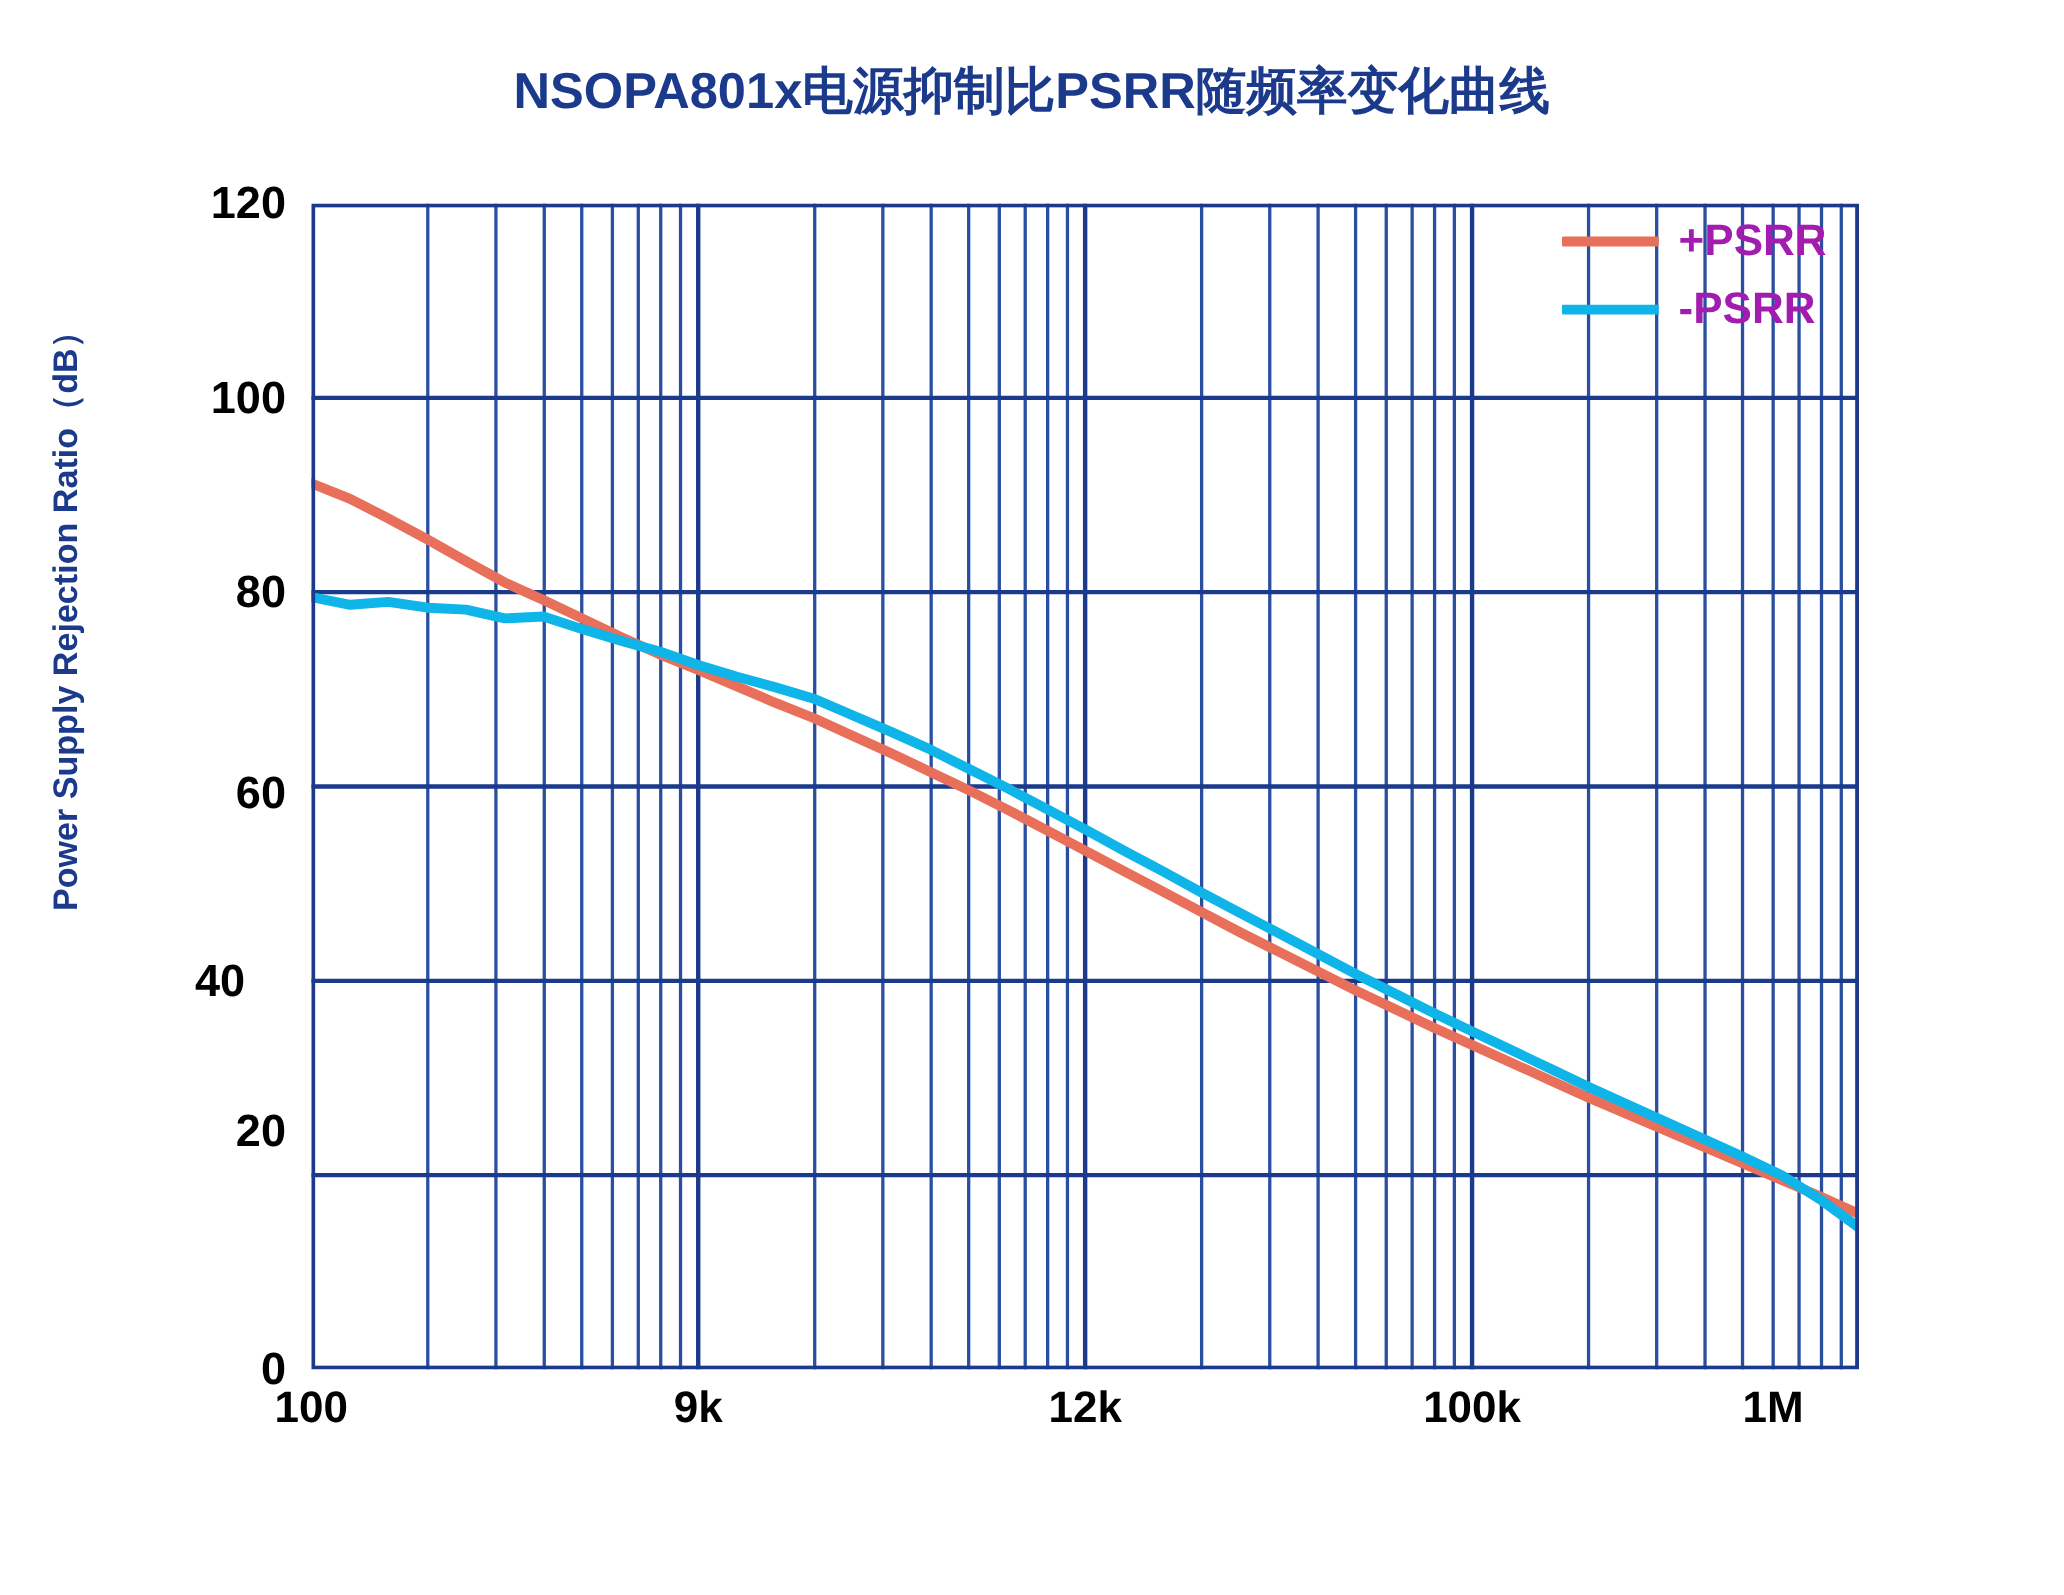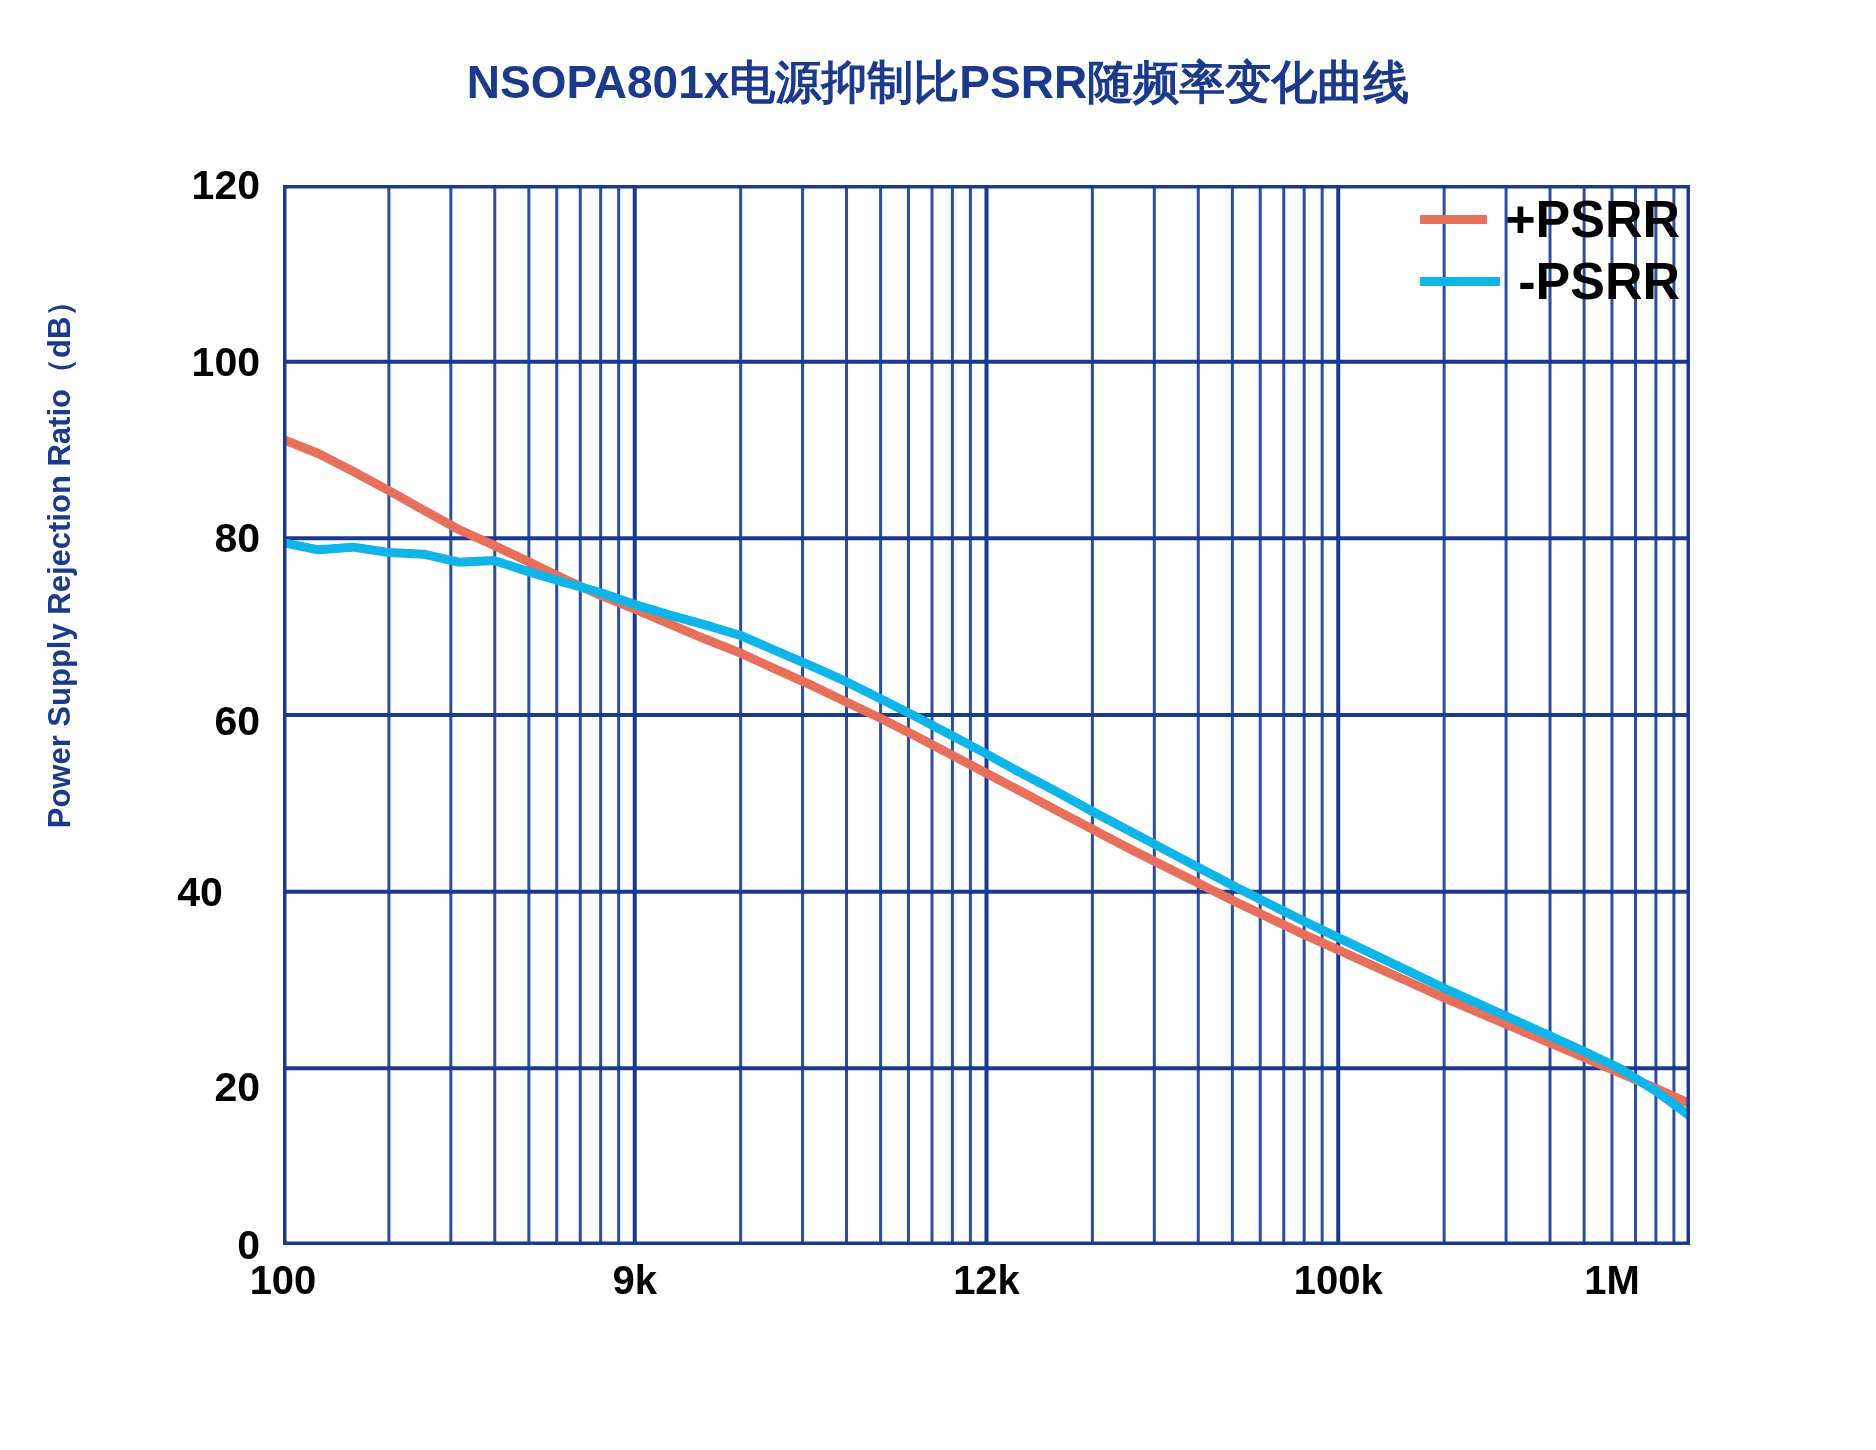--- a/index.html
+++ b/index.html
@@ -91,33 +91,33 @@
     width:260px;
   }
   .legend-row{
     display:flex;align-items:center;
     height:62px;
   }
   .legend-swatch{
     width:88px;height:9px;border-radius:1px;margin-right:18px;
   }
   .legend-label{
-    font-size:52px;font-weight:bold;color:#000000;white-space:nowrap;
+    font-size:40px;font-weight:bold;color:#a21caf;white-space:nowrap;
   }
 </style>
 </head>
 <body>
 
 <div id="page">
 
   <div id="chart-title">NSOPA801x电源抑制比PSRR随频率变化曲线</div>
 
   <div id="ytick-holder">
       <div class="ytick-label" style="top: 1060px;">0</div>
-      <div class="ytick-label" style="top: 902px;">20</div>
+      <div class="ytick-label" style="top: 843px;">20</div>
       <div class="ytick-label" style="top: 706.667px; text-align: center;">40</div>
       <div class="ytick-label" style="top: 536px;">60</div>
       <div class="ytick-label" style="top: 353.333px;">80</div>
       <div class="ytick-label" style="top: 176.667px;">100</div>
       <div class="ytick-label" style="top: 0px;">120</div>
     </div>
 
   <div id="plot-area">
     <svg id="plot-svg" width="1407" height="1060" viewBox="0 0 1407 1060">
       <g id="grid-minor-v">

